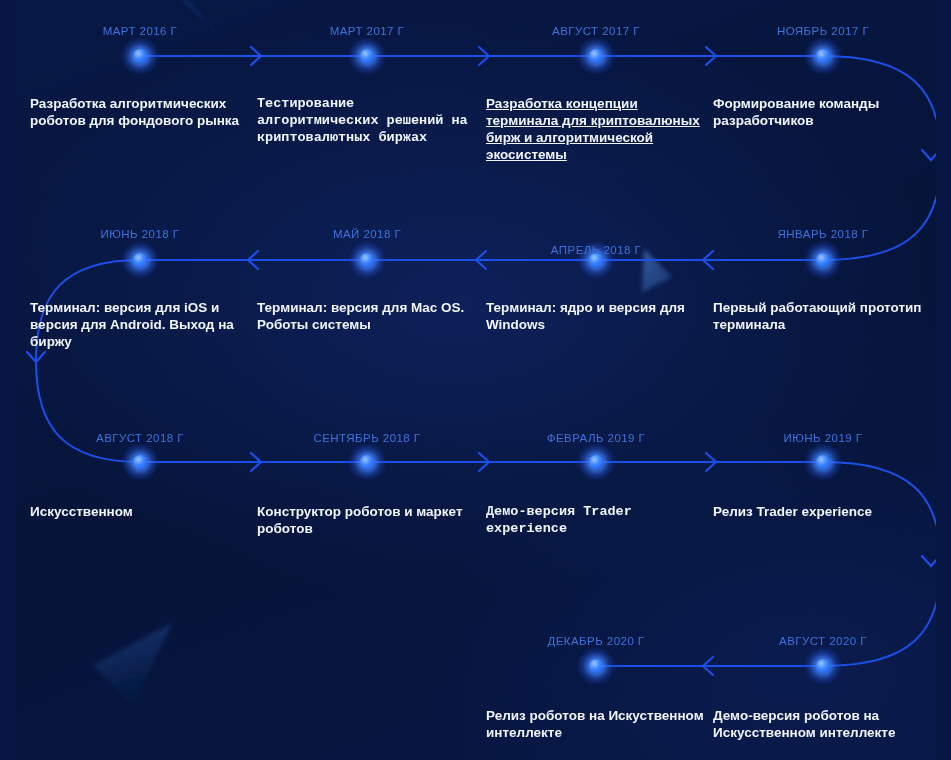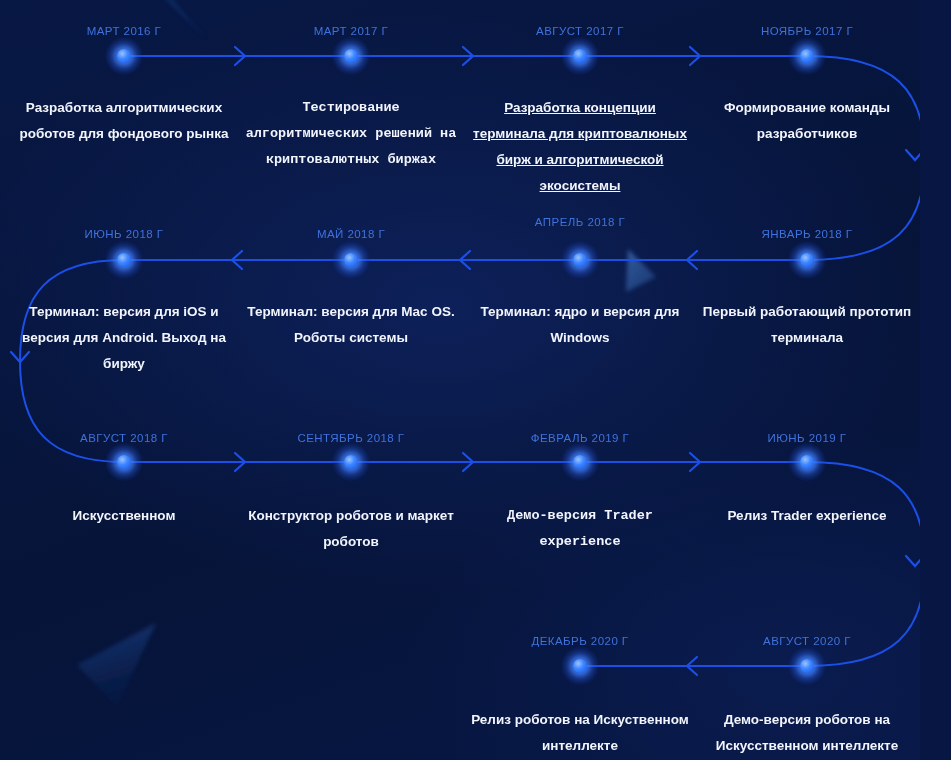--- a/index.html
+++ b/index.html
@@ -18,20 +18,21 @@
 
   #root {
     position: relative;
     width: 920px;
     height: 760px;
     background:
       radial-gradient(ellipse 700px 420px at 48% 40%, #0d2059 0%, rgba(13,32,89,0) 70%),
       radial-gradient(ellipse 520px 340px at 85% 88%, #0a1b4e 0%, rgba(10,27,78,0) 72%),
       linear-gradient(160deg, #081845 0%, #061439 55%, #071744 100%);
     overflow: hidden;
+    margin-left: 16px;
   }
 
   
   .deco-layer {
     position: absolute;
     inset: 0;
     pointer-events: none;
   }
 
   
@@ -80,23 +81,22 @@
     font-size: 11.5px;
     letter-spacing: 0.45px;
     color: #3f72dc;
     font-weight: 400;
     white-space: nowrap;
     transform: translateX(-50%);
   }
 
   .milestone-title {
     position: absolute;
-    text-align: center;
     font-size: 13.5px;
-    line-height: 26px;
+    line-height: 17px;
     font-weight: 700;
     color: #f2f5fd;
     transform: translateX(-50%);
     width: 220px;
   }
 </style>
 </head>
 <body>
 
 <div id="root">
@@ -194,21 +194,21 @@
       <div class="node" style="left: 351px; top: 260px;">
         <span class="node-glow"></span>
         <span class="node-core"></span>
       </div>
       <div class="date-label" style="left: 351px; top: 228px;">МАЙ 2018 Г</div>
       <div class="milestone-title" style="left: 351px; top: 299px;">Терминал: версия для Mac OS. Роботы системы</div>
       <div class="node" style="left: 580px; top: 260px;">
         <span class="node-glow"></span>
         <span class="node-core"></span>
       </div>
-      <div class="date-label" style="left: 580px; top: 216px;">АПРЕЛЬ 2018 Г</div>
+      <div class="date-label" style="left: 580px; top: 244px;">АПРЕЛЬ 2018 Г</div>
       <div class="milestone-title" style="left: 580px; top: 299px;">Терминал: ядро и версия для Windows</div>
       <div class="node" style="left: 807px; top: 260px;">
         <span class="node-glow"></span>
         <span class="node-core"></span>
       </div>
       <div class="date-label" style="left: 807px; top: 228px;">ЯНВАРЬ 2018 Г</div>
       <div class="milestone-title" style="left: 807px; top: 299px;">Первый работающий прототип терминала</div>
       <div class="node" style="left: 124px; top: 462px;">
         <span class="node-glow"></span>
         <span class="node-core"></span>

